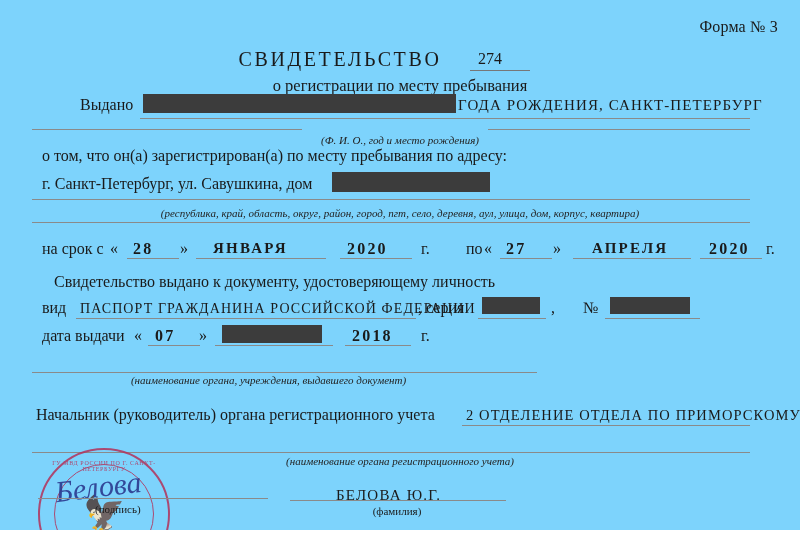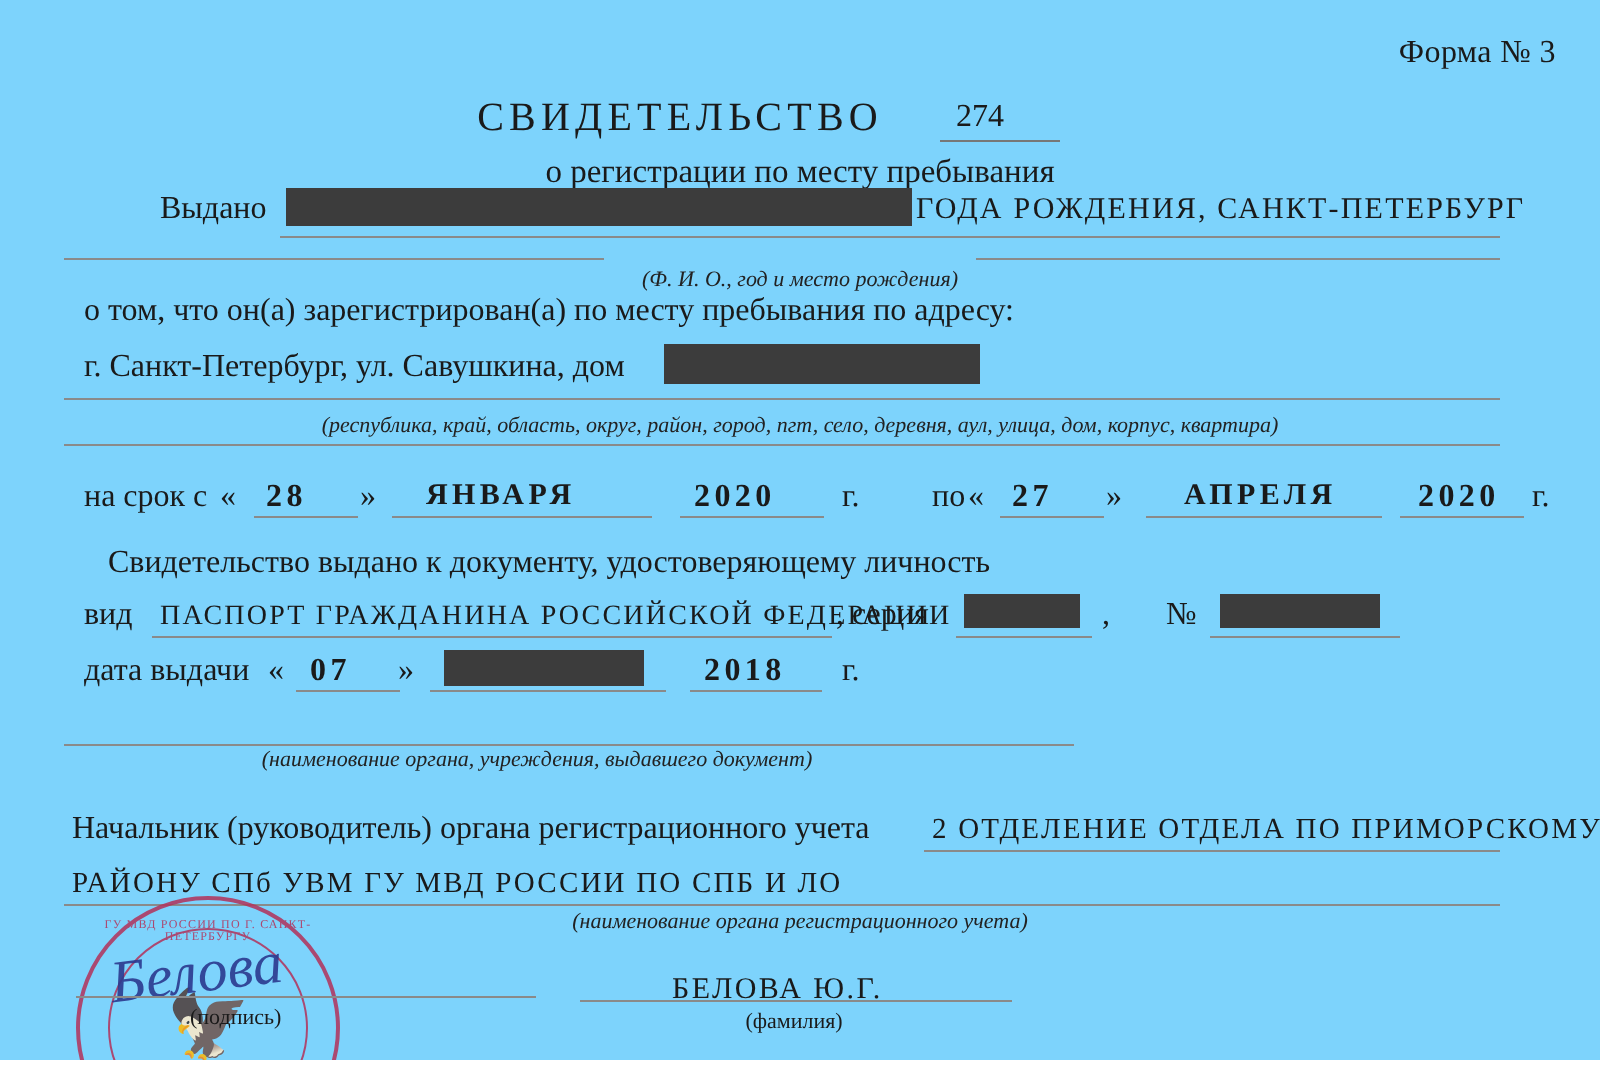--- a/index.html
+++ b/index.html
@@ -250,21 +250,20 @@
   <div class="row wide" style="left:352px; top:327px; font-weight:600;">2018</div>
   <div class="hline" style="left:345px; top:345px; width:66px;"></div>
   <div class="row" style="left:421px; top:327px;">г.</div>
 
   <div class="hline" style="left:32px; top:372px; width:505px;"></div>
   <div class="caption" style="top:374px; width:537px; left:0;">(наименование органа, учреждения, выдавшего документ)</div>
 
   <div class="row" style="left:36px; top:406px;">Начальник (руководитель) органа регистрационного учета</div>
   <div class="row spaced" style="left:466px; top:407px; font-size:14.5px;text-align:center;">2 ОТДЕЛЕНИЕ ОТДЕЛА  ПО ПРИМОРСКОМУ</div>
   <div class="hline" style="left:462px; top:425px; width:288px;"></div>
-  <div class="row spaced" style="left:36px; top:434px; font-size:14.5px;">РАЙОНУ СПб УВМ  ГУ  МВД  РОССИИ  ПО СПБ  И  ЛО</div>
   <div class="hline" style="left:32px; top:452px; width:718px;"></div>
   <div class="caption" style="top:455px;">(наименование органа регистрационного учета)</div>
 
   <div class="stamp">
     <div class="stamp-inner"></div>
     <div class="stamp-text-top">ГУ МВД РОССИИ ПО Г. САНКТ-ПЕТЕРБУРГУ</div>
     <div class="stamp-core">🦅</div>
 
   </div>
 

